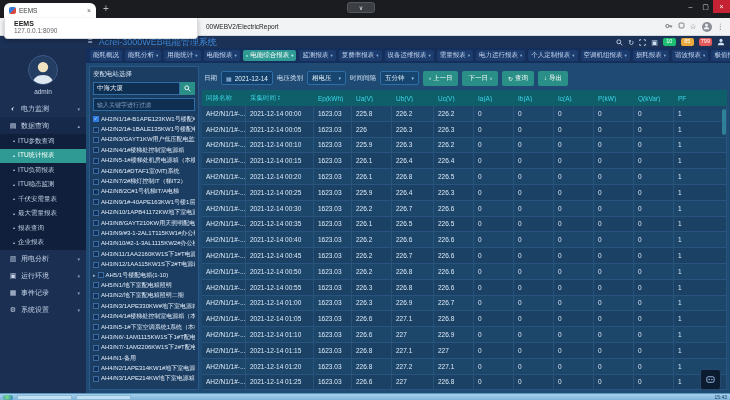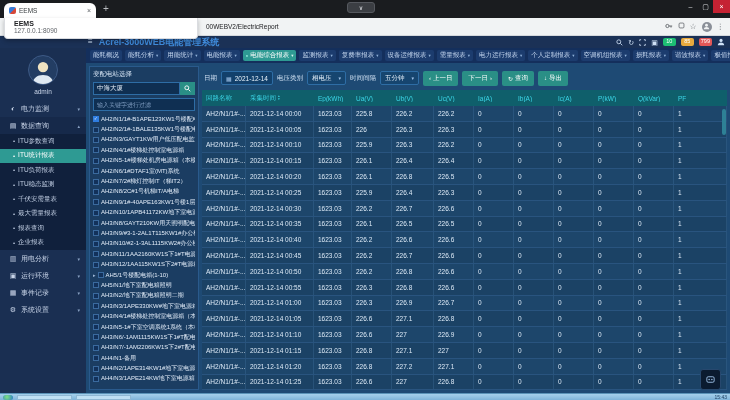--- a/index.html
+++ b/index.html
@@ -23,21 +23,21 @@
   .url-icons{position:absolute;right:6px;display:flex;gap:5px;align-items:center}
   .uico{font-size:7.5px;color:#5f6368;line-height:1}
   .url-avatar{width:10px;height:10px;border-radius:50%;background:#8a8f98;display:flex;align-items:center;justify-content:center}
   .suggestion{position:absolute;left:4px;top:0;width:194px;height:21px;background:#fff;border:1px solid #dadce0;border-top:none;border-radius:0 0 4px 4px;box-shadow:0 2px 4px rgba(0,0,0,.25);padding:2px 9px;z-index:6}
   .sg-title{font-size:7px;font-weight:bold;color:#202124}
   .sg-url{font-size:6.5px;color:#5f6368}
 
   
   .app-header{height:12px;background:#1b3156;display:flex;align-items:center;padding-left:88px;position:relative}
   .hamburger{color:#cfe0f5;font-size:8px;margin-right:6px;line-height:1}
-  .app-title{color:#3f8cdd;font-size:9px;font-weight:bold;white-space:nowrap}
+  .app-title{color:#3f8cdd;font-size:9px;font-weight:normal;white-space:nowrap}
   .hdr-icons{position:absolute;right:5px;display:flex;gap:5px;align-items:center}
   .hico{color:#cfe0f5;font-size:7px;line-height:1;display:flex;align-items:center}
   .badge{min-width:13px;height:8px;border-radius:2px;color:#fff;font-size:5.5px;display:flex;align-items:center;justify-content:center;padding:0 2px;line-height:1}
 
   
   .body-row{display:flex;height:345px}
   .sidebar{width:86px;background:#1a2f52;flex:none;display:flex;flex-direction:column;overflow:hidden}
   .avatar{width:30px;height:30px;border-radius:50%;margin:7px auto 3px;border:1px solid #3d5a86;background:#233d63;display:flex;align-items:flex-end;justify-content:center;overflow:hidden}
   .side-user{color:#c8d4e8;font-size:6.5px;text-align:center;margin-bottom:5px}
   .side-item{height:17px;display:flex;align-items:center;padding:0 6px 0 9px;color:#c8d4e8;font-size:7px;gap:4px;white-space:nowrap}

